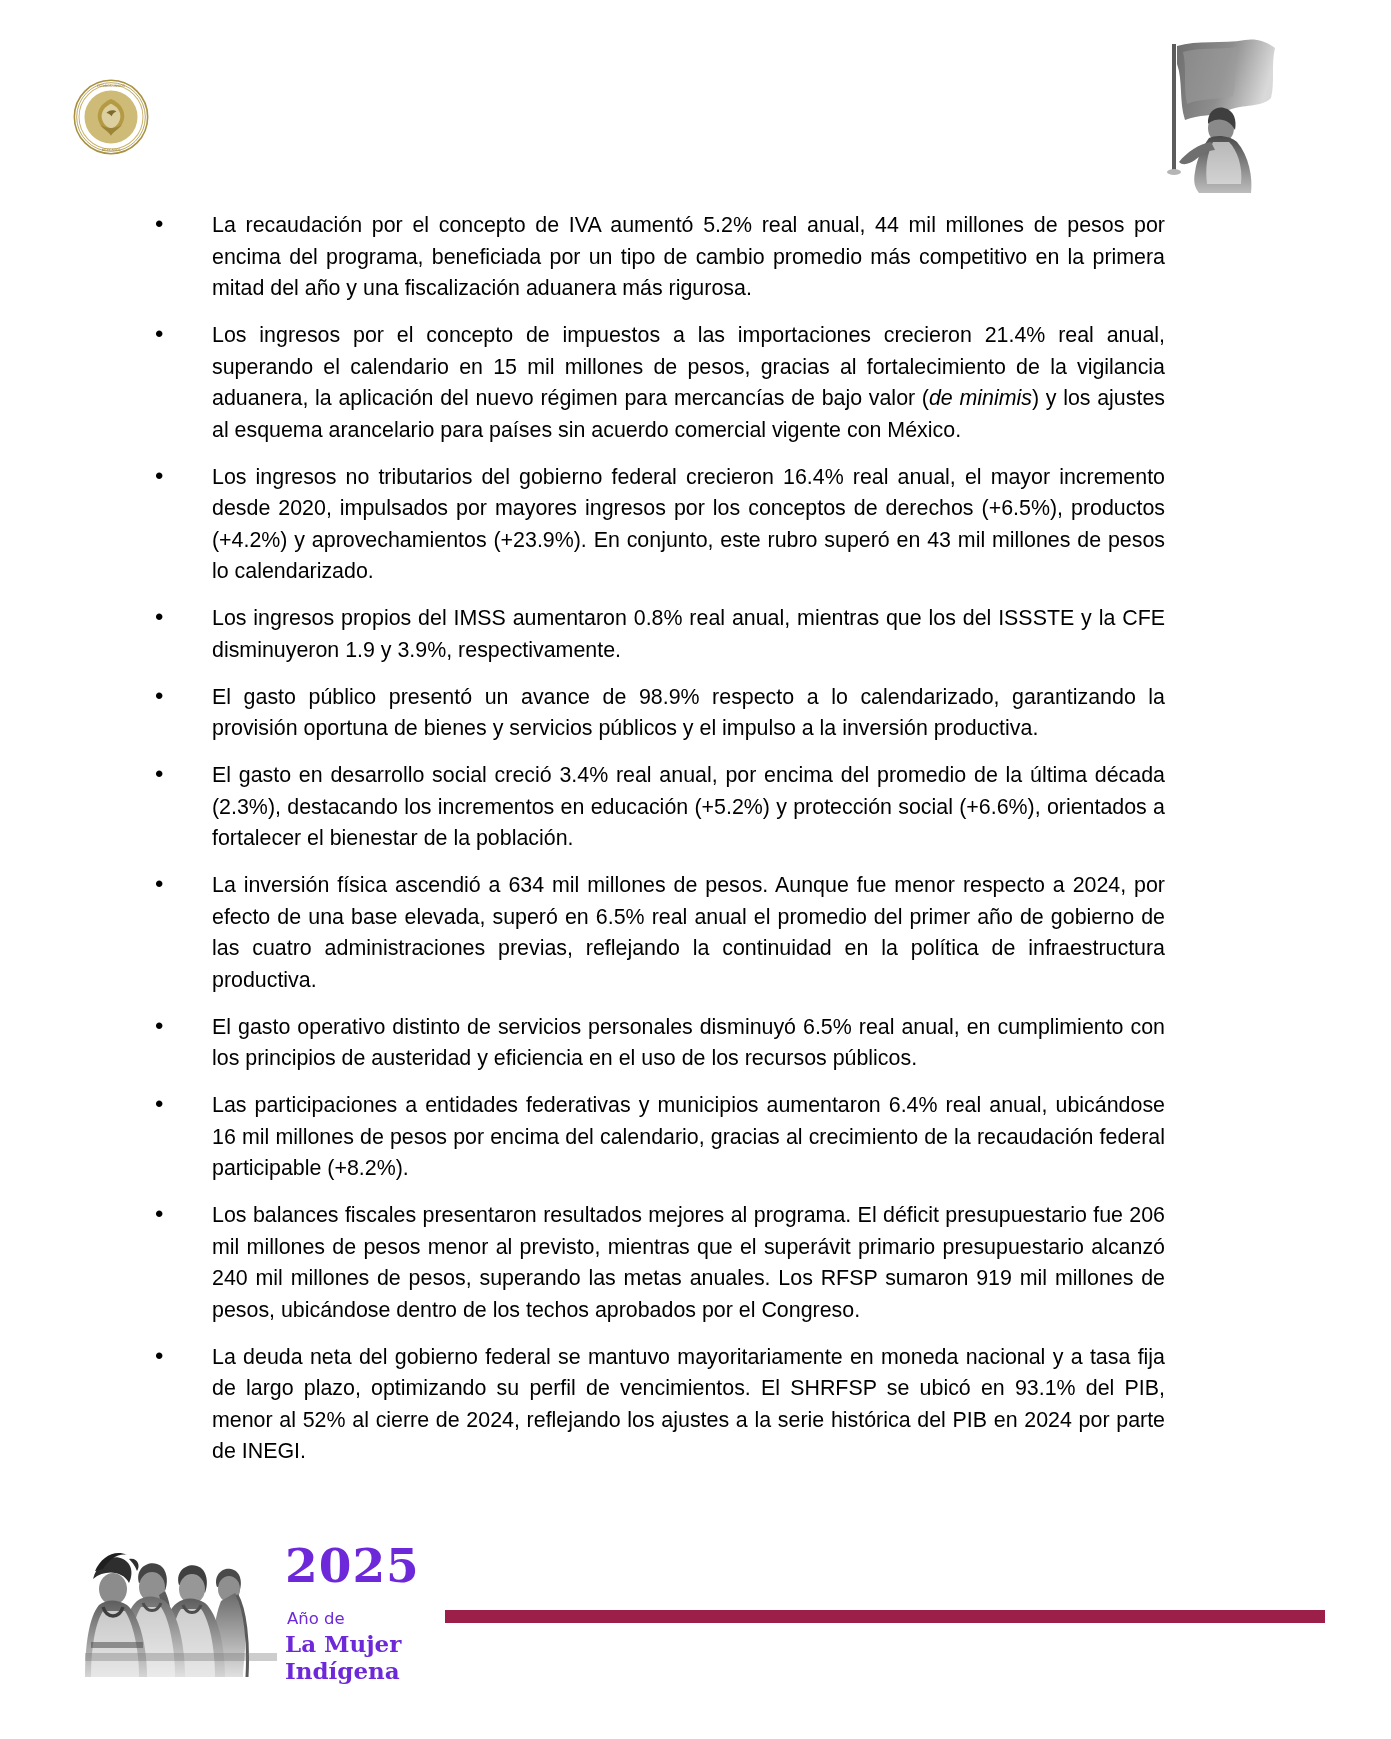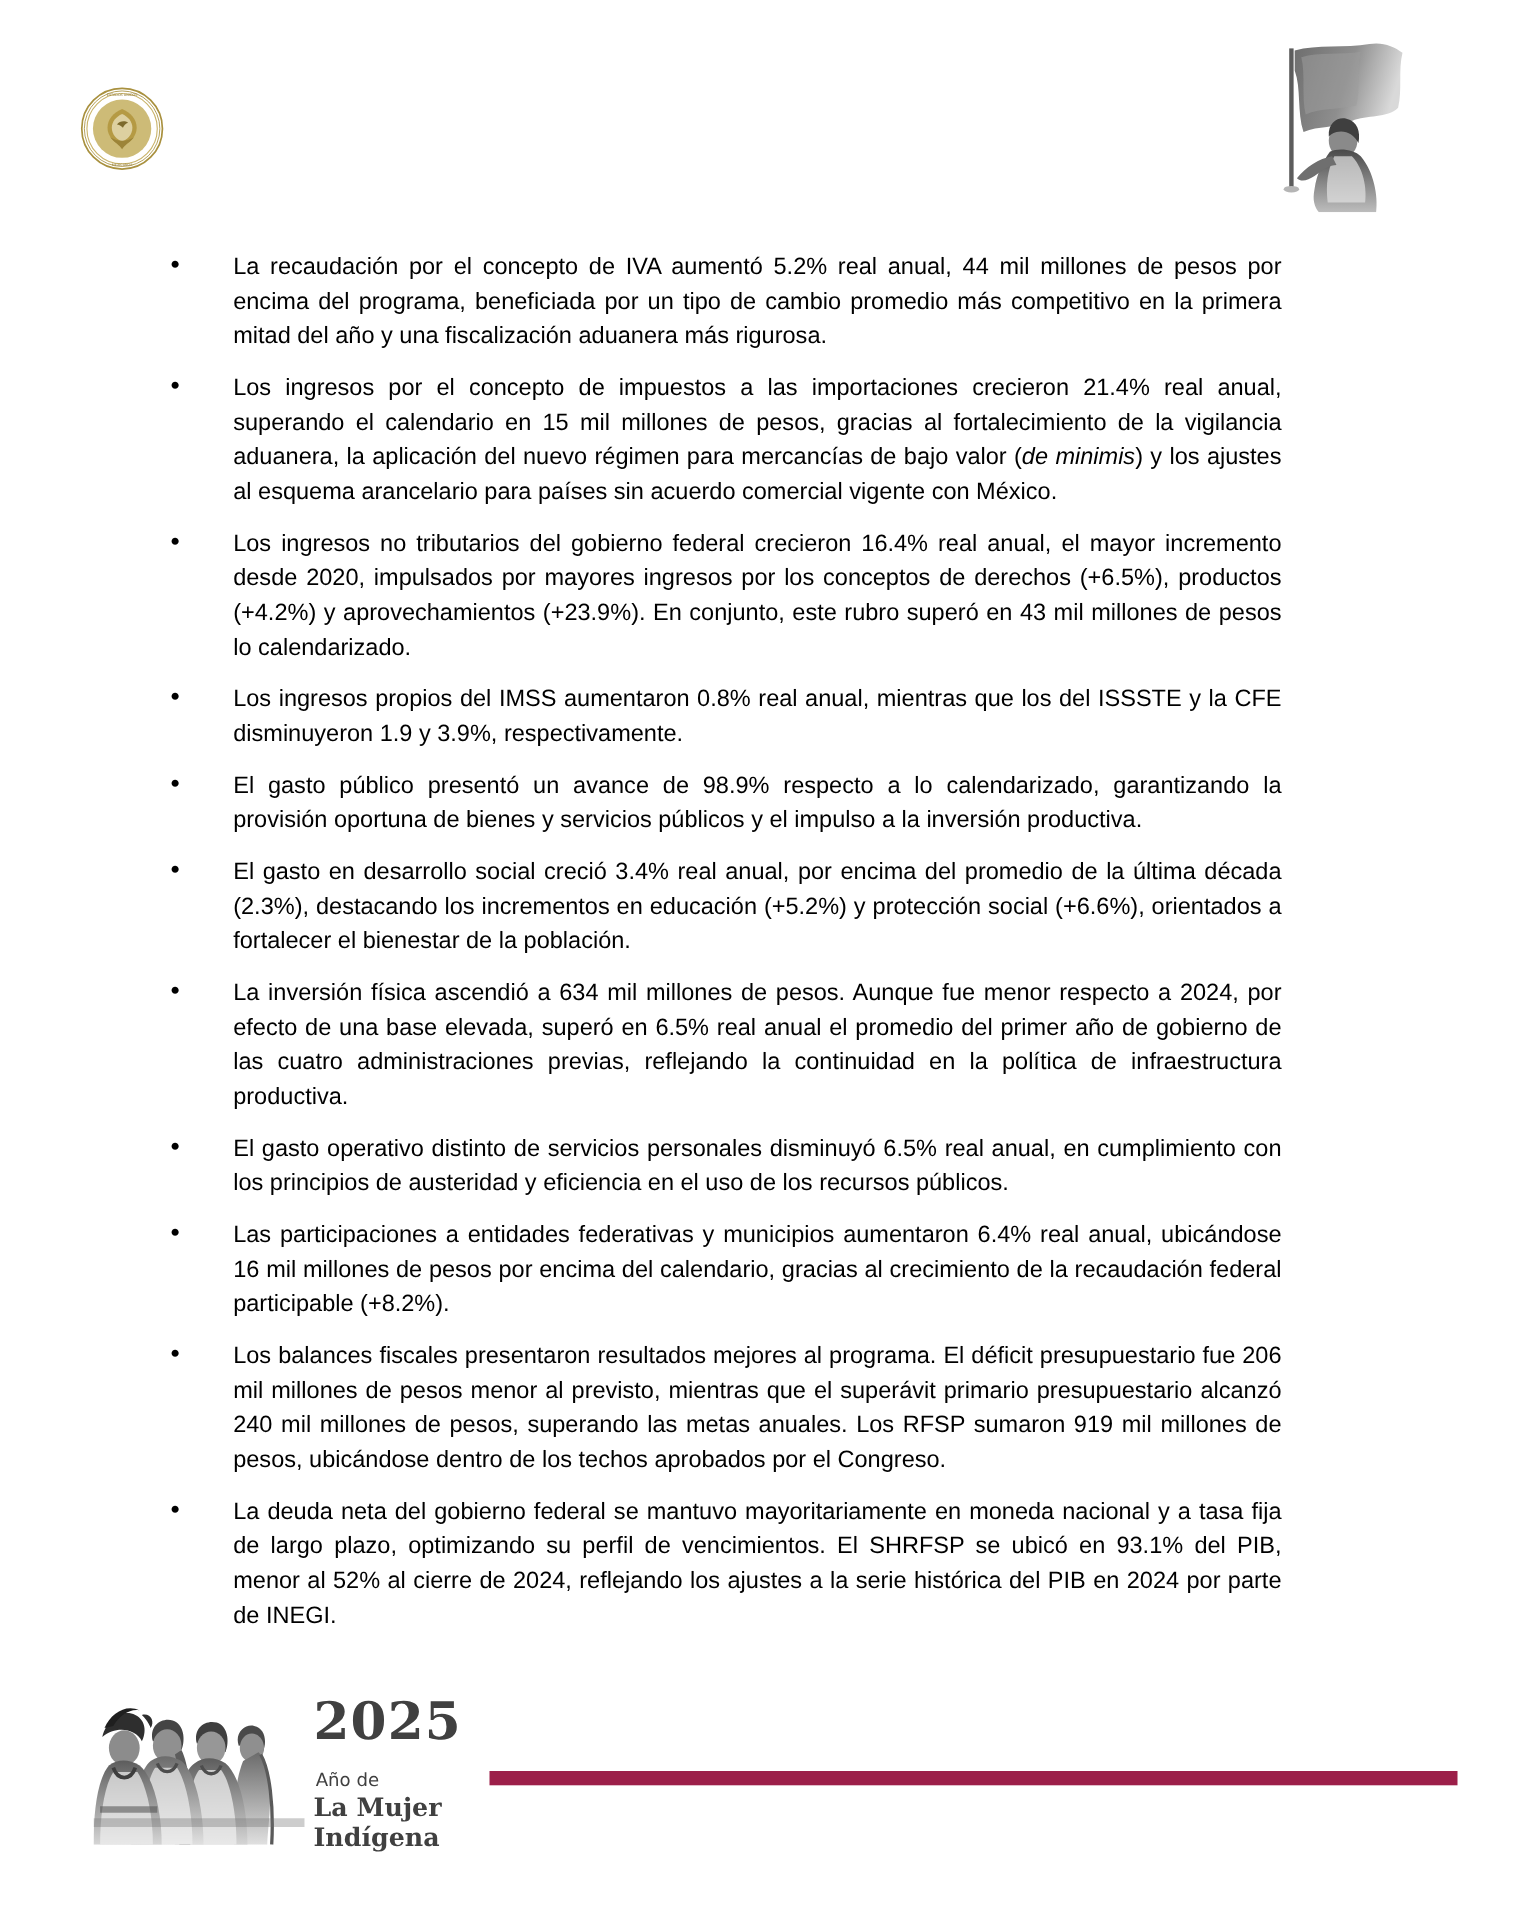--- a/index.html
+++ b/index.html
@@ -74,21 +74,21 @@
 
   
   .content {
     position: absolute;
     left: 0;
     top: 210px;
     width: 1391px;
   }
   .bullet-list {
     list-style: none;
-    margin: 17px;
+    margin: 0;
     padding: 0;
     width: 1010px;
     margin-left: 155px;
   }
   .bullet-item {
     position: relative;
     padding-left: 57px;
     margin-bottom: 15.5px;
     font-size: 21.4px;
     line-height: 31.5px;
@@ -125,21 +125,21 @@
     align-items: center;
     width: 1240px;
   }
   .footer-women-art {
     width: 192px;
     height: 128px;
     flex: none;
   }
   .footer-year-lockup {
     margin-left: 8px;
-    color: #404040;
+    color: #6d28d9;
     font-family: "DejaVu Serif", serif;
     flex: none;
     line-height: 1;
   }
   .footer-year {
     font-size: 47px;
     font-weight: 700;
     letter-spacing: 1px;
     line-height: 1;
   }

